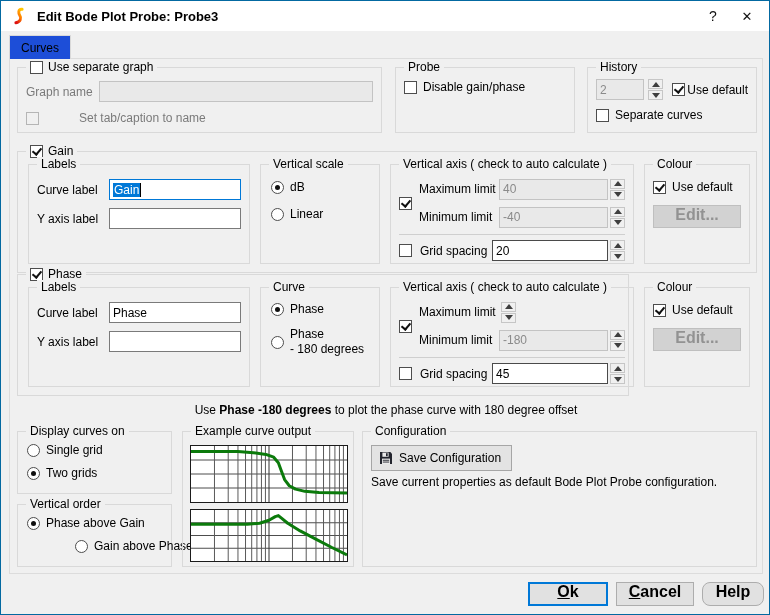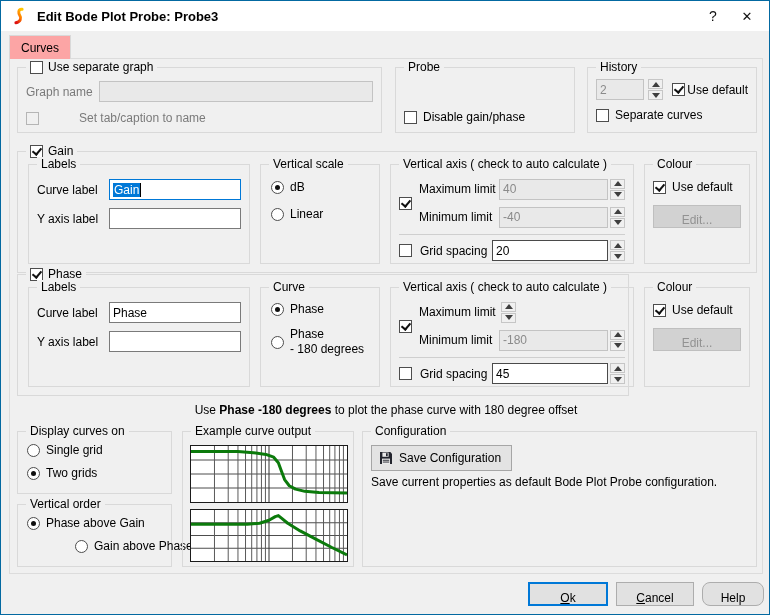--- a/index.html
+++ b/index.html
@@ -6,21 +6,21 @@
   *{box-sizing:border-box;font-family:"Liberation Sans","DejaVu Sans",sans-serif;}
   .window{position:relative;width:770px;height:615px;background:#f0f0f0;border:1px solid #0369a1;overflow:hidden;}
   
   .titlebar{position:absolute;left:0;top:0;width:100%;height:30px;background:#ffffff;display:flex;align-items:center;}
   .app-icon{width:18px;height:18px;margin-left:9px;}
   .title-text{margin-left:9px;font-size:13px;font-weight:bold;color:#000;}
   .tb-btn{position:absolute;top:0;width:32px;height:30px;display:flex;align-items:center;justify-content:center;font-size:14px;color:#111;cursor:default;}
   .tb-help{right:40px;}
   .tb-close{right:6px;font-size:13px;}
   
-  .tab{position:absolute;left:8px;top:34px;width:62px;height:24px;background:#fca5a5;border:1px solid #d9d9d9;border-bottom:none;z-index:3;font-size:12px;display:flex;align-items:center;justify-content:center;color:#000;}
+  .tab{position:absolute;left:8px;top:34px;width:62px;height:24px;background:#1d4ed8;border:1px solid #d9d9d9;border-bottom:none;z-index:3;font-size:12px;display:flex;align-items:center;justify-content:center;color:#000;}
   .page{position:absolute;left:8px;top:57px;width:754px;height:516px;border:1px solid #dcdcdc;background:#f0f0f0;}
   
   .group{position:absolute;border:1px solid #d9d9d9;}
   .group-title{position:absolute;top:-8px;left:8px;background:#f0f0f0;padding:0 4px;font-size:12px;color:#000;display:flex;align-items:center;gap:5px;line-height:14px;white-space:nowrap;}
   
   .lbl{font-size:12px;color:#000;white-space:nowrap;}
   .lbl.dis{color:#7a7a7a;}
   .cb{width:13px;height:13px;border:1px solid #4d4d4d;background:#fff;display:inline-block;position:relative;flex:none;}
   .cb.checked::after{content:"";position:absolute;left:3px;top:0px;width:4px;height:7px;border:solid #111;border-width:0 2px 2px 0;transform:rotate(40deg);}
   .cb.dis{border-color:#b5b5b5;background:#f0f0f0;}
@@ -29,21 +29,21 @@
   .row{display:flex;align-items:center;gap:6px;}
   .textbox{height:21px;background:#fff;border:1px solid #7a7a7a;font-size:12px;color:#000;display:flex;align-items:center;padding:0 3px;overflow:hidden;white-space:nowrap;}
   .textbox.dis{background:#e9e9e9;border-color:#c3c3c3;color:#8a8a8a;}
   .textbox.focused{border-color:#0078d7;}
   .sel-text{background:#0078d7;color:#fff;padding:0 1px;}
   .caret{width:1px;height:14px;background:#000;display:inline-block;}
   .spin{width:15px;height:21px;display:flex;flex-direction:column;justify-content:space-between;margin-left:2px;flex:none;}
   .spin div{height:10px;display:flex;align-items:center;justify-content:center;background:#f0f0f0;border:1px solid #c6c6c6;}
   .tri-up{width:0;height:0;border-left:4px solid transparent;border-right:4px solid transparent;border-bottom:5px solid #3f3f3f;}
   .tri-down{width:0;height:0;border-left:4px solid transparent;border-right:4px solid transparent;border-top:5px solid #3f3f3f;}
-  .btn{background:#e1e1e1;border:1px solid #adadad;font-size:12px;color:#000;display:flex;align-items:flex-end;justify-content:center;}
+  .btn{background:#e1e1e1;border:1px solid #adadad;font-size:16px;color:#000;display:flex;align-items:flex-start;justify-content:center;font-weight:bold;}
   .btn.dis{background:#d2d2d2;border-color:#bfbfbf;color:#929292;}
   .btn.default{border:1px solid #0078d7;box-shadow:inset 0 0 0 1px #0078d7;}
   .hsep{border-top:1px solid #cfcfcf;margin:5px 0;}
   
   .va-wrap{padding:12px 8px 6px 8px;height:100%;display:flex;flex-direction:column;}
   .va-top{display:flex;align-items:center;gap:7px;}
   .va-rows{flex:1;min-width:0;}
   .va-row{display:flex;align-items:center;height:24px;margin-bottom:4px;}
   .va-label{width:80px;font-size:12px;color:#000;}
   .va-field{flex:1;min-width:0;}
@@ -101,21 +101,21 @@
       <div class="row" style="margin:9px 8px 0 8px;gap:40px;">
         <span class="cb dis"></span>
         <span class="lbl dis">Set tab/caption to name</span>
       </div>
     </div>
 
     <div class="group" style="left:385px;top:8px;width:180px;height:66px;">
       <div class="group-title">
           <span>Probe</span>
         </div>
-      <div class="row" style="margin:42px 8px 0 8px;">
+      <div class="row" style="margin:12px 8px 0 8px;">
         <span class="cb"></span>
         <span class="lbl">Disable gain/phase</span>
       </div>
     </div>
 
     <div class="group" style="left:577px;top:8px;width:170px;height:66px;">
       <div class="group-title">
           <span>History</span>
         </div>
       <div class="row" style="margin:11px 8px 0 8px;gap:2px;">

